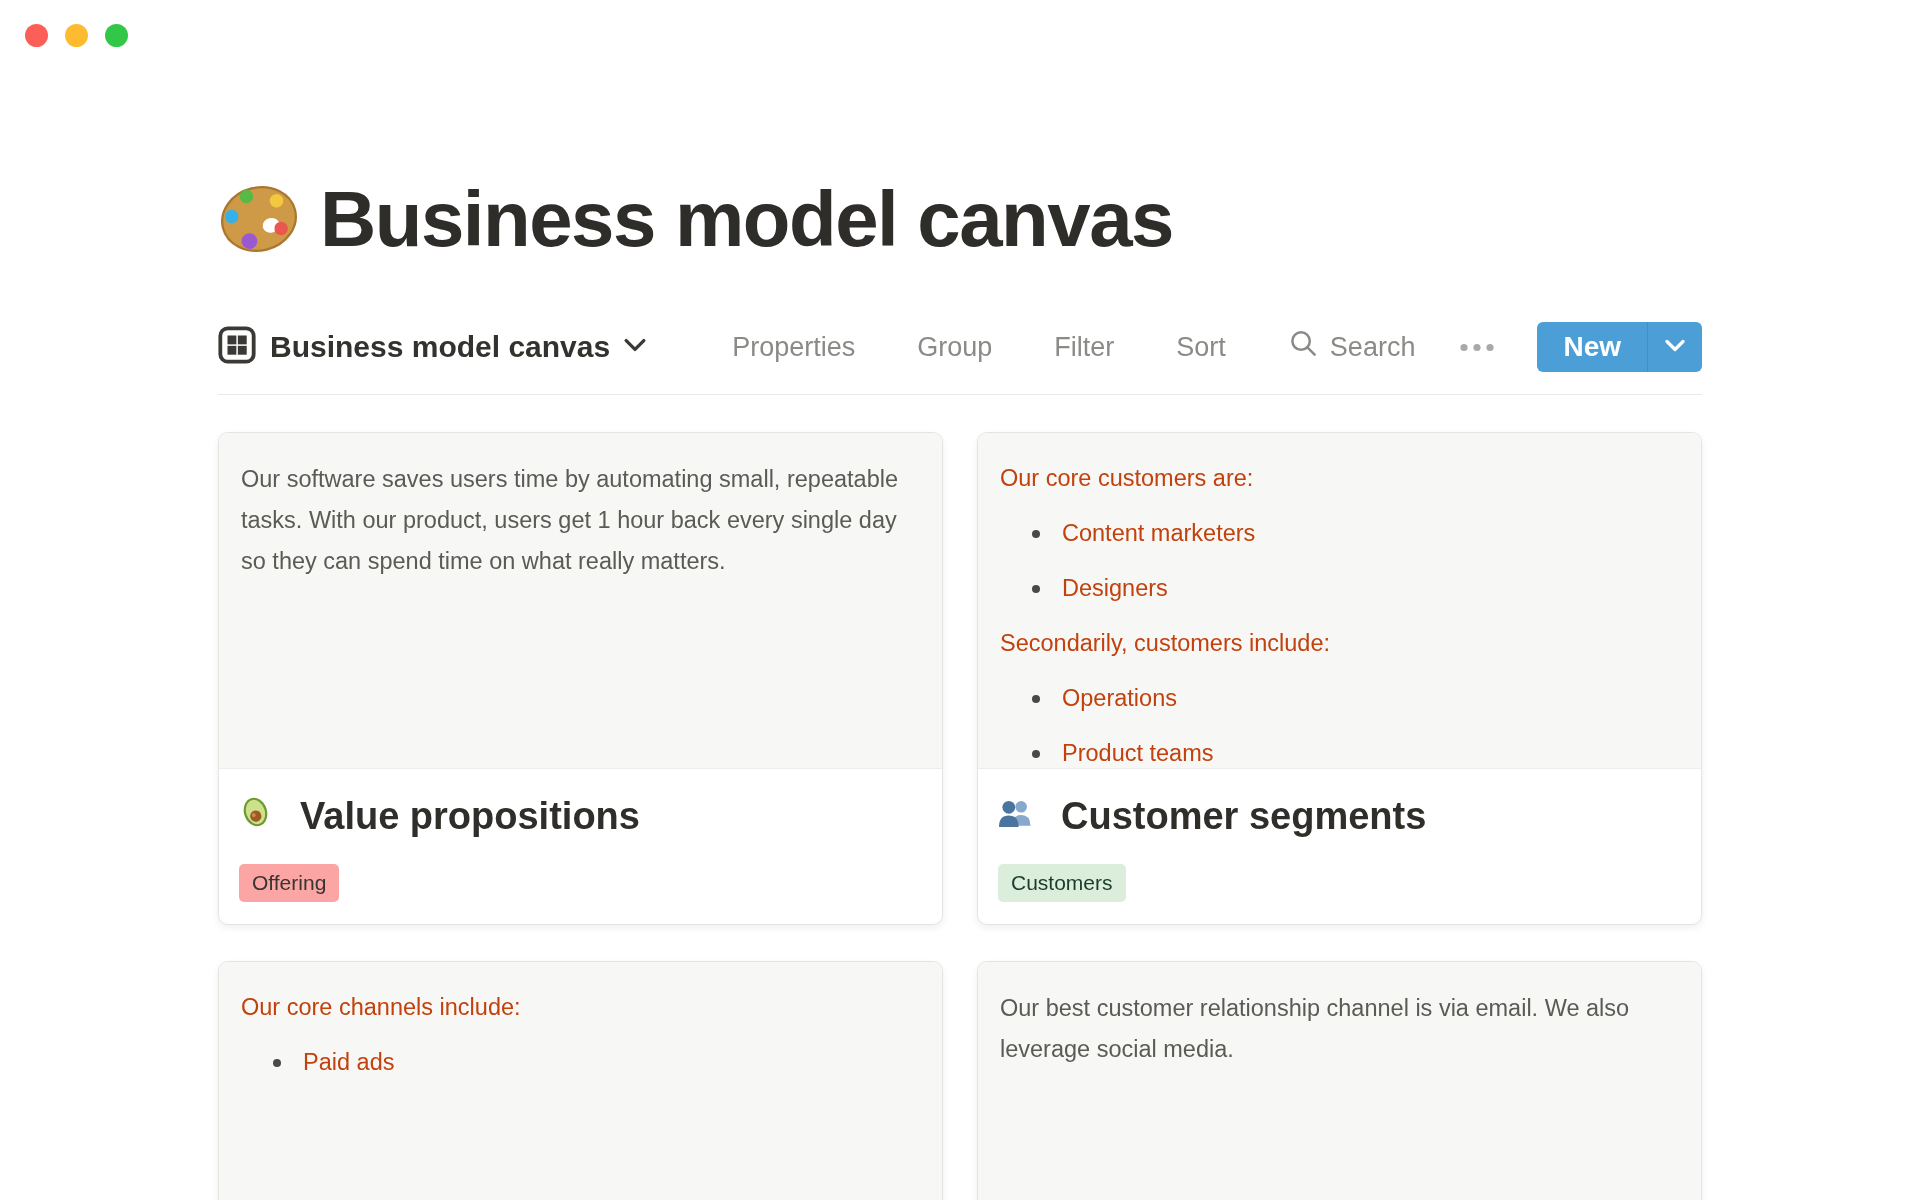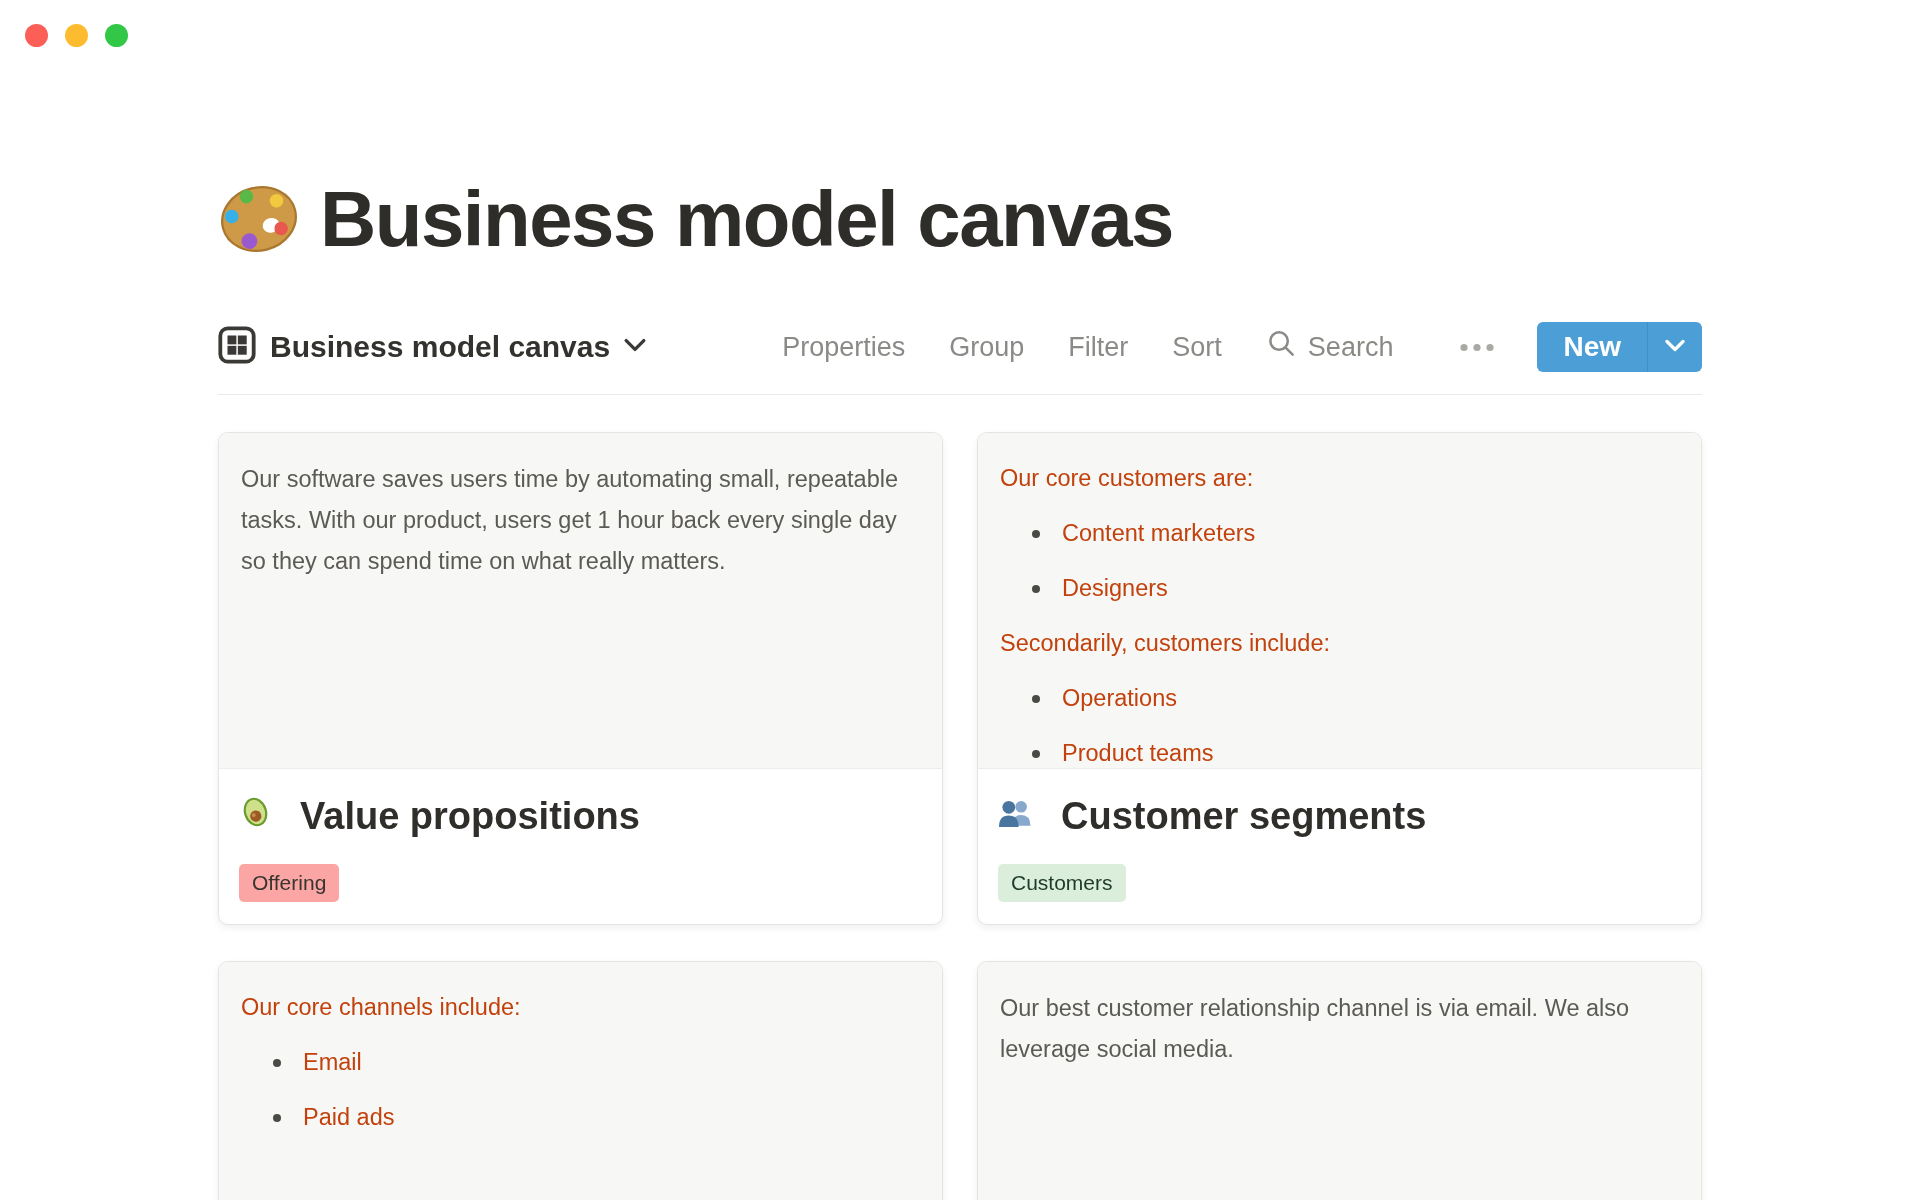--- a/index.html
+++ b/index.html
@@ -21,21 +21,21 @@
   
   .page-header { position:absolute; top:166px; left:0; height:106px; display:flex; align-items:center; gap:20px; }
   .page-icon { display:flex; }
   h1.page-title { margin:0; font-size:78px; font-weight:bold; letter-spacing:-1.5px; color:#2e2d29; cursor:text; }
 
   
   .view-bar { position:absolute; top:320px; left:0; width:1484px; height:54px; display:flex; align-items:center; }
   .view-switcher { display:flex; align-items:center; gap:14px; cursor:pointer; }
   .view-label { font-size:30px; font-weight:bold; color:#33322e; }
   .vb-spacer { flex:1; }
-  .menu { display:flex; align-items:center; gap:44px; margin-right:64px; color:#8a8a86; font-size:27px; }
+  .menu { display:flex; align-items:center; gap:62px; margin-right:42px; color:#8a8a86; font-size:27px; }
   .menu-item { cursor:pointer; white-space:nowrap; }
   .search-item { display:flex; align-items:center; gap:11px; }
   .more-btn { margin-right:40px; display:flex; align-items:center; cursor:pointer; border:none; background:none; padding:6px 2px; }
   .new-btn { display:flex; height:50px; border-radius:6px; overflow:hidden; }
   .new-main { background:#4b9fd6; color:#fff; font-size:28px; font-weight:bold; padding:0 26px; display:flex; align-items:center; border:none; cursor:pointer;text-align:right; }
   .new-chevron { background:#4b9fd6; border:none; border-left:1px solid #3c92c8; width:55px; display:flex; align-items:center; justify-content:center; cursor:pointer; }
 
   .divider { position:absolute; top:394px; left:0; width:1484px; height:1px; background:#e9e9e7; }
 
   
@@ -209,24 +209,20 @@
       </div>
       <span class="tag tag-green">Customers</span>
     </div>
   </div>
 
   <div class="card pos-c">
     <div class="preview blocks">
       <div class="block">Our core channels include:</div>
       <div class="block bullet">
           <span class="bullet-dot"></span>
-          <span>Email</span>
-        </div>
-      <div class="block bullet">
-          <span class="bullet-dot"></span>
           <span>Paid ads</span>
         </div>
     </div>
   </div>
 
   <div class="card pos-d">
     <div class="preview">
       <p class="para">Our best customer relationship channel is via email. We also leverage social media.</p>
     </div>
   </div>

